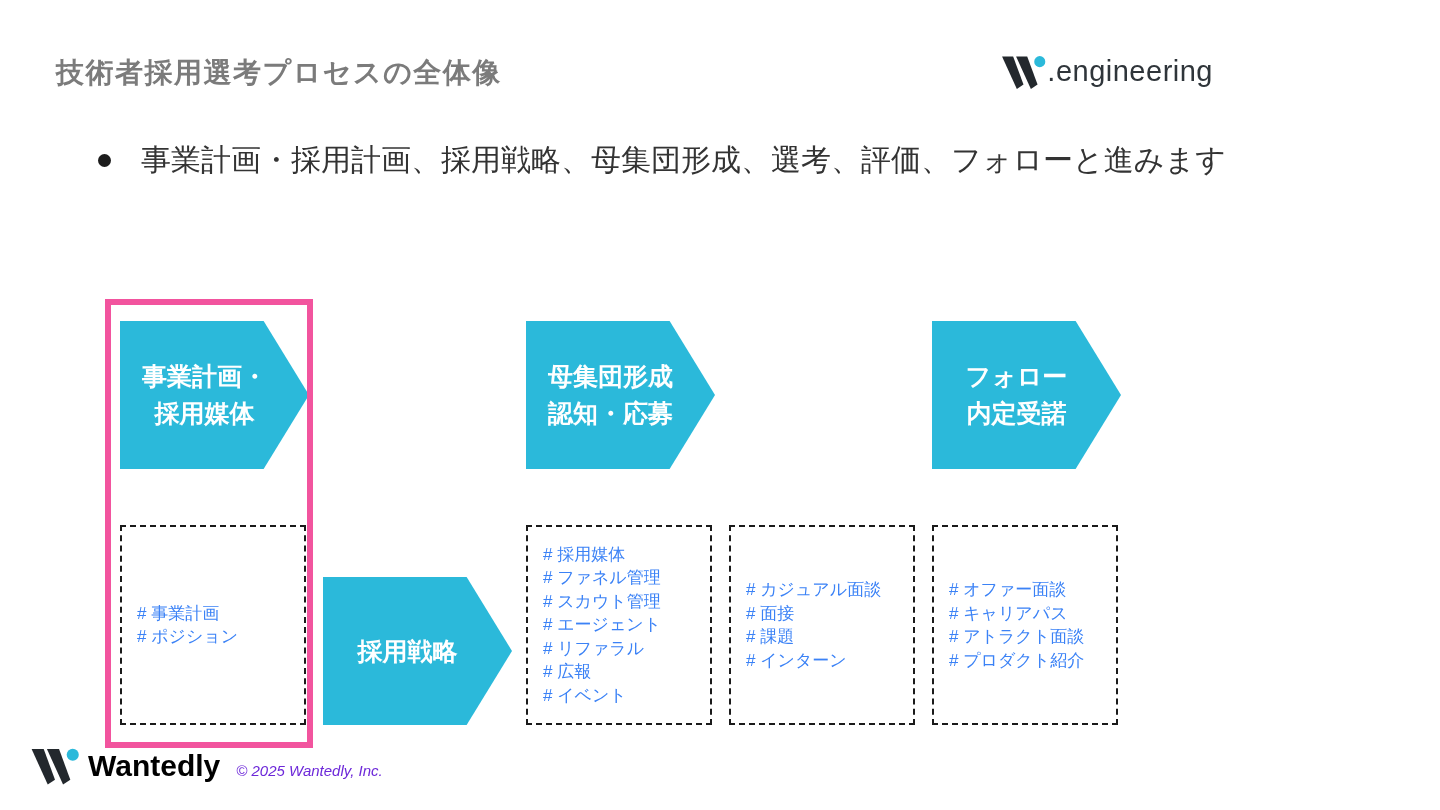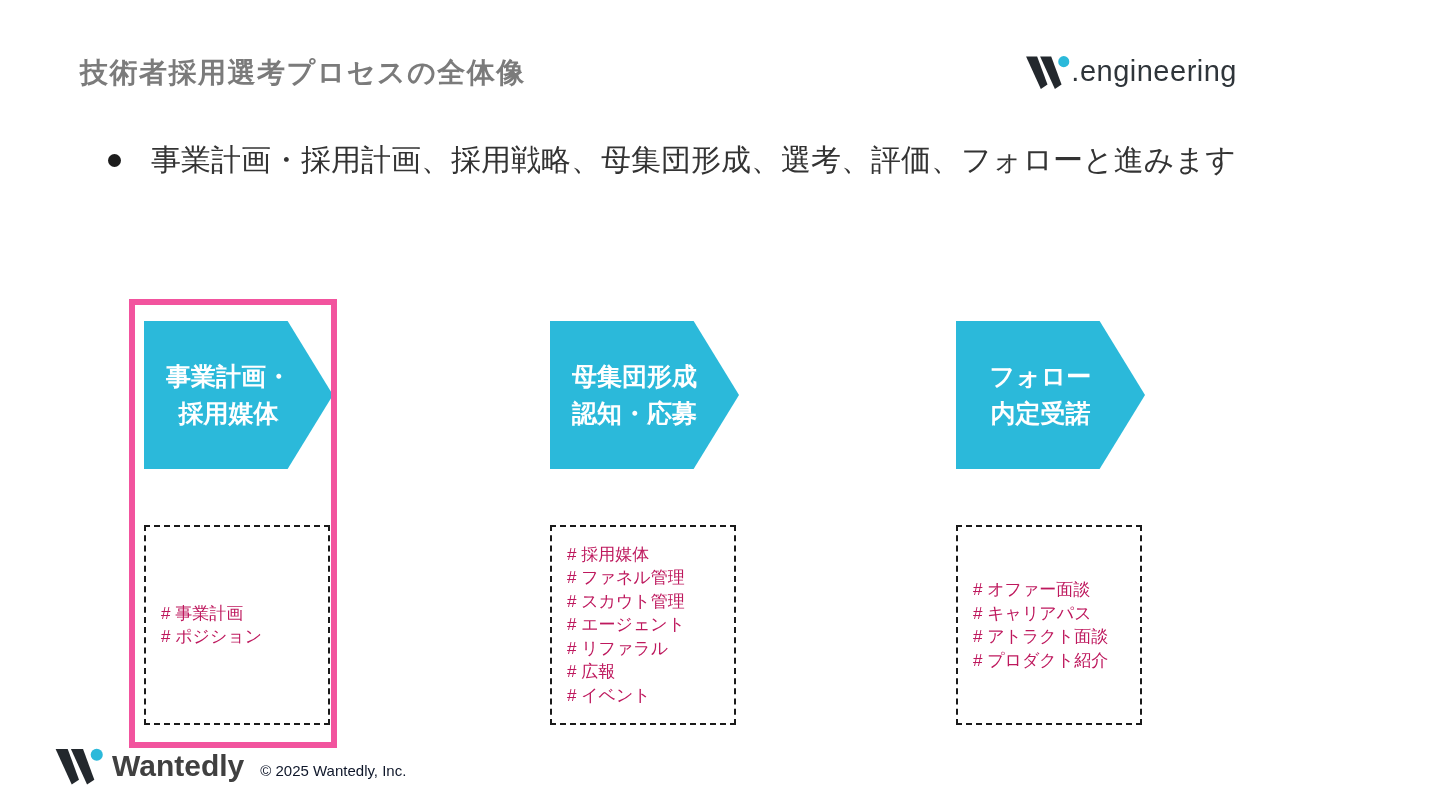--- a/index.html
+++ b/index.html
@@ -1,51 +1,51 @@
 <!DOCTYPE html>
 <html><head>
 <meta charset="utf-8">
 <style>
   * { margin:0; padding:0; box-sizing:border-box; }
   html,body { width:1440px; height:810px; background:#ffffff; overflow:hidden;
               font-family:"Liberation Sans","DejaVu Sans",sans-serif; }
-  .slide { position:relative; width:1268px; height:810px; background:#fff;margin-left:24px; }
+  .slide { position:relative; width:1268px; height:810px; background:#fff; }
 
   .title { position:absolute; left:56px; top:54px; font-size:28px; font-weight:bold;
            color:#7b7b7b; letter-spacing:1.5px; }
 
   .brand { position:absolute; top:53px; right:55px; display:flex; align-items:flex-start; }
   .brand svg { width:47px; height:34px; margin-top:2px; }
   .brand-text { font-size:29px; color:#2f353a; line-height:36px; letter-spacing:0.5px; }
 
-  .bullet-row { position:absolute; left:84px; top:140px; display:flex; align-items:center; }
+  .bullet-row { position:absolute; left:98px; top:140px; display:flex; align-items:center; }
   .bullet-dot { width:13px; height:13px; border-radius:50%; background:#1c1c1c; flex:none; }
   .bullet-text { font-size:30px; color:#333333; margin-left:30px; white-space:nowrap; }
 
   .highlight-rect { position:absolute; left:105px; top:299px; width:208px; height:449px;
                     border:6px solid #F2549E; background:transparent; z-index:3; }
 
   .steps { position:absolute; left:120px; top:321px; display:flex; gap:14px; z-index:2;align-items:flex-end; }
   .step  { width:189px; display:flex; flex-direction:column; }
   .chevron { width:189px; height:148px; background:#2BB9DA;
              clip-path:polygon(0 0, 76% 0, 100% 50%, 76% 100%, 0 100%);
              display:flex; align-items:center; justify-content:center;
              padding-right:20px; }
   .chevron-label { color:#ffffff; font-weight:bold; font-size:25px; line-height:37px;
                    text-align:center; white-space:nowrap; }
   .tagbox { margin-top:56px; width:186px; height:200px; border:2px dashed #1a1a1a;
             display:flex; flex-direction:column; justify-content:center;
             padding:6px 4px 6px 15px; }
-  .tag { font-size:17px; line-height:23.5px; color:#be185d; white-space:nowrap; }
+  .tag { font-size:17px; line-height:23.5px; color:#3b82f6; white-space:nowrap; }
 
   .footer { position:absolute; left:30px; top:747px; display:flex; align-items:center; }
   .footer svg { width:50px; height:38px; }
-  .wordmark  { font-size:30px; font-weight:800; color:#404040; margin-left:8px;
+  .wordmark  { font-size:30px; font-weight:800; color:#000000; margin-left:8px;
                letter-spacing:0px; }
-  .copyright { font-size:15px; color:#0f172a; margin-left:16px; margin-top:8px; }
+  .copyright { font-size:15px; color:#6d28d9; margin-left:16px; margin-top:8px;font-style:italic; }
 </style>
 </head>
 <body>
 
 <div class="slide">
 
   <div class="title">技術者採用選考プロセスの全体像</div>
 
   <div class="brand">
     <svg viewBox="0 0 62 46" aria-hidden="true">
@@ -71,20 +71,25 @@
             <div>採用媒体</div>
           </div>
     </div>
     <div class="tagbox">
           <div class="tag"># 事業計画</div>
           <div class="tag"># ポジション</div>
         </div>
   </div>
 
   <div class="step">
+    <div class="chevron">
+      <div class="chevron-label">
+            <div>採用戦略</div>
+          </div>
+    </div>
   </div>
 
   <div class="step">
     <div class="chevron">
       <div class="chevron-label">
             <div>母集団形成</div>
             <div>認知・応募</div>
           </div>
     </div>
     <div class="tagbox">
@@ -92,20 +97,26 @@
           <div class="tag"># ファネル管理</div>
           <div class="tag"># スカウト管理</div>
           <div class="tag"># エージェント</div>
           <div class="tag"># リファラル</div>
           <div class="tag"># 広報</div>
           <div class="tag"># イベント</div>
         </div>
   </div>
 
   <div class="step">
+    <div class="tagbox">
+          <div class="tag"># カジュアル面談</div>
+          <div class="tag"># 面接</div>
+          <div class="tag"># 課題</div>
+          <div class="tag"># インターン</div>
+        </div>
   </div>
 
 
   <div class="step">
     <div class="chevron">
       <div class="chevron-label">
             <div>フォロー</div>
             <div>内定受諾</div>
           </div>
     </div>

